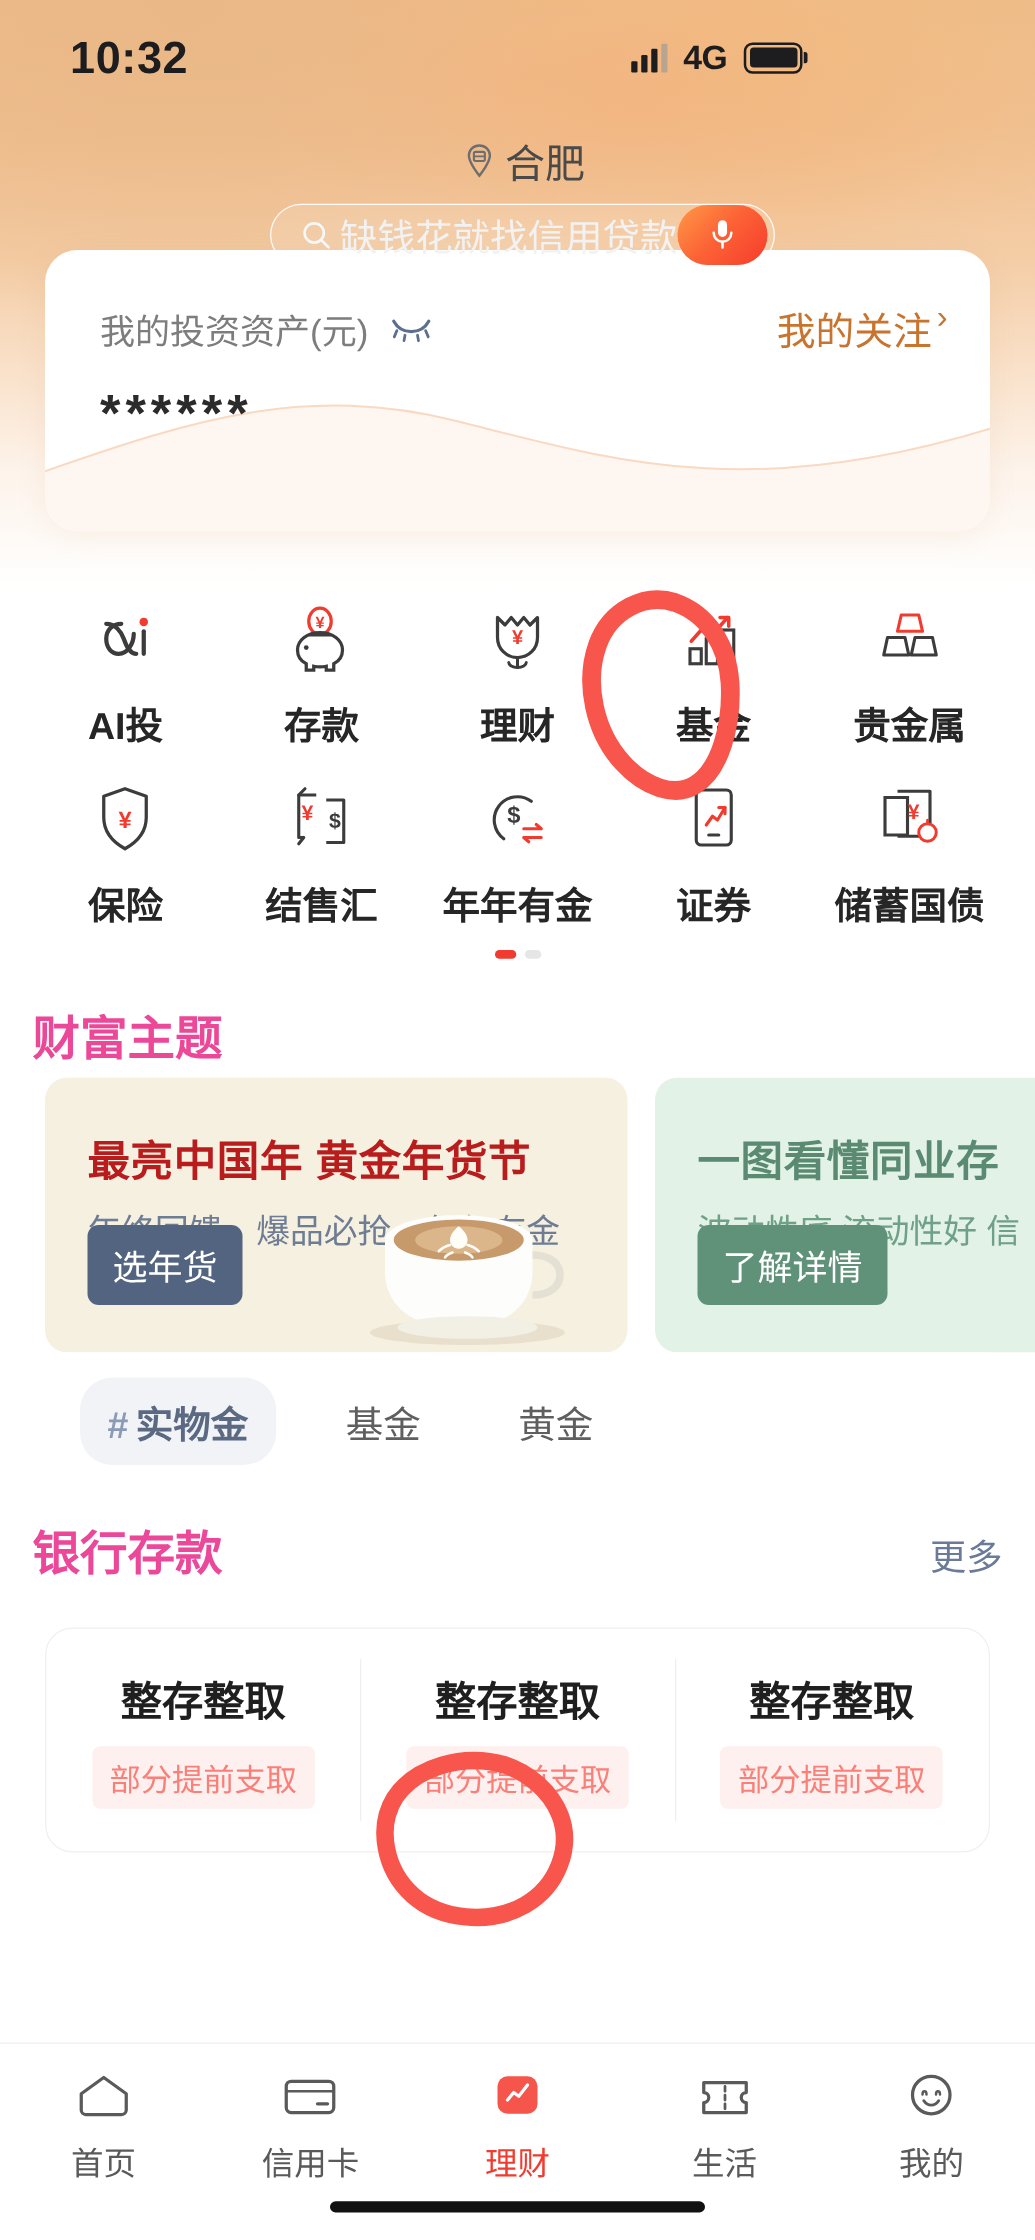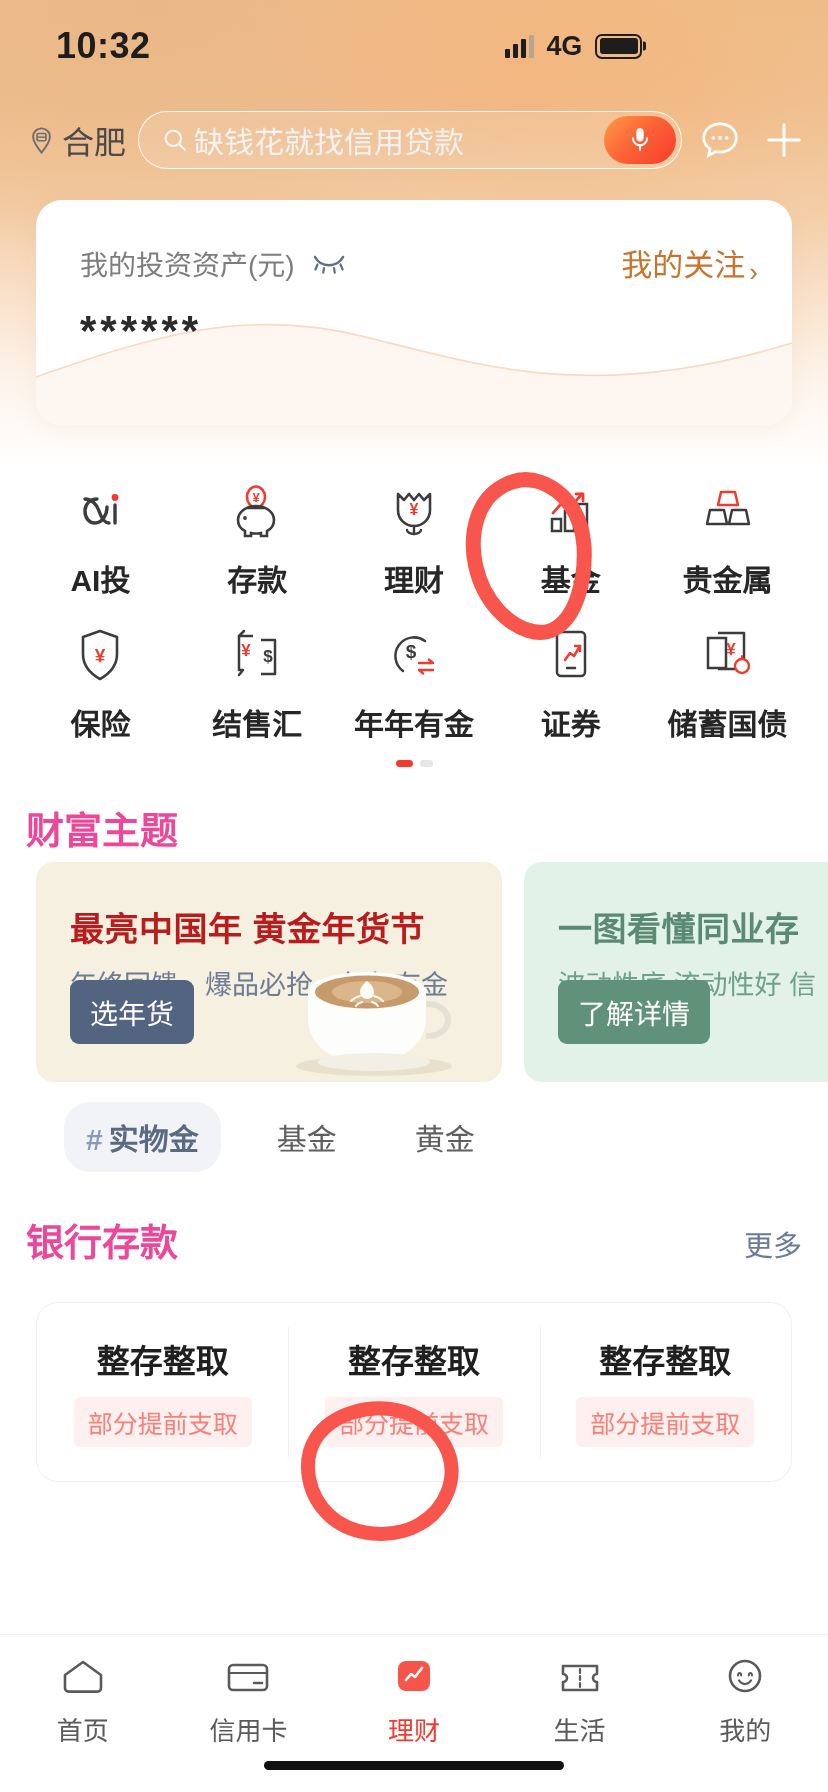--- a/index.html
+++ b/index.html
@@ -47,21 +47,21 @@
   }
   .battery::after{
     content:""; position:absolute; right:-6px; top:50%; transform:translateY(-50%);
     width:3px; height:9px; background:#1d1d1f; border-radius:0 2px 2px 0;
   }
   .battery span { display:block; width:100%; height:100%; background:#1d1d1f; border-radius:3px; }
 
   
   .search-row {
     position:absolute; left:0; top:105px; width:828px; height:70px;
-    display:flex; align-items:center; padding:0 18px 0 26px; gap:12px; z-index:20;
+    display:flex; align-items:center; padding:0 18px 0 26px; gap:12px; z-index:20;flex-direction:column;
   }
   .city {
     display:flex; align-items:center; gap:5px; flex-shrink:0;
   }
   .city-name { font-size:32px; color:#4a4a4a; font-weight:400; }
   .pin-icon { width:31px; height:31px; flex-shrink:0; }
   .search-box {
     flex:1; height:58px; border:1.6px solid rgba(255,255,255,.92);
     border-radius:29px; display:flex; align-items:center;
     padding:0 5px 0 22px; background:rgba(255,255,255,.12); min-width:0;
@@ -85,21 +85,21 @@
     box-shadow:0 4px 22px rgba(200,150,100,.10);
   }
   .asset-wave { position:absolute; left:0; bottom:0; width:100%; height:140px; }
   .asset-top {
     position:relative; display:flex; align-items:center;
     justify-content:space-between; padding:40px 34px 0 44px;
   }
   .asset-label-wrap { display:flex; align-items:center; gap:16px; }
   .asset-label { font-size:28px; color:#7d7d7d; }
   .eye-icon { width:36px; height:22px; }
-  .focus-link { display:flex; align-items:flex-end; gap:4px; }
+  .focus-link { display:flex; align-items:flex-start; gap:4px; }
   .focus-text { font-size:31px; color:#c8742e; font-weight:500; }
   .focus-chev { font-size:26px; color:#c8742e; line-height:1; }
   .asset-value {
     position:relative; padding:22px 0 0 44px;
     font-size:42px; font-weight:800; color:#2b2b2b; letter-spacing:4px;
   }
 
   
   .grid {
     position:absolute; left:0; top:480px; width:828px; z-index:10;

